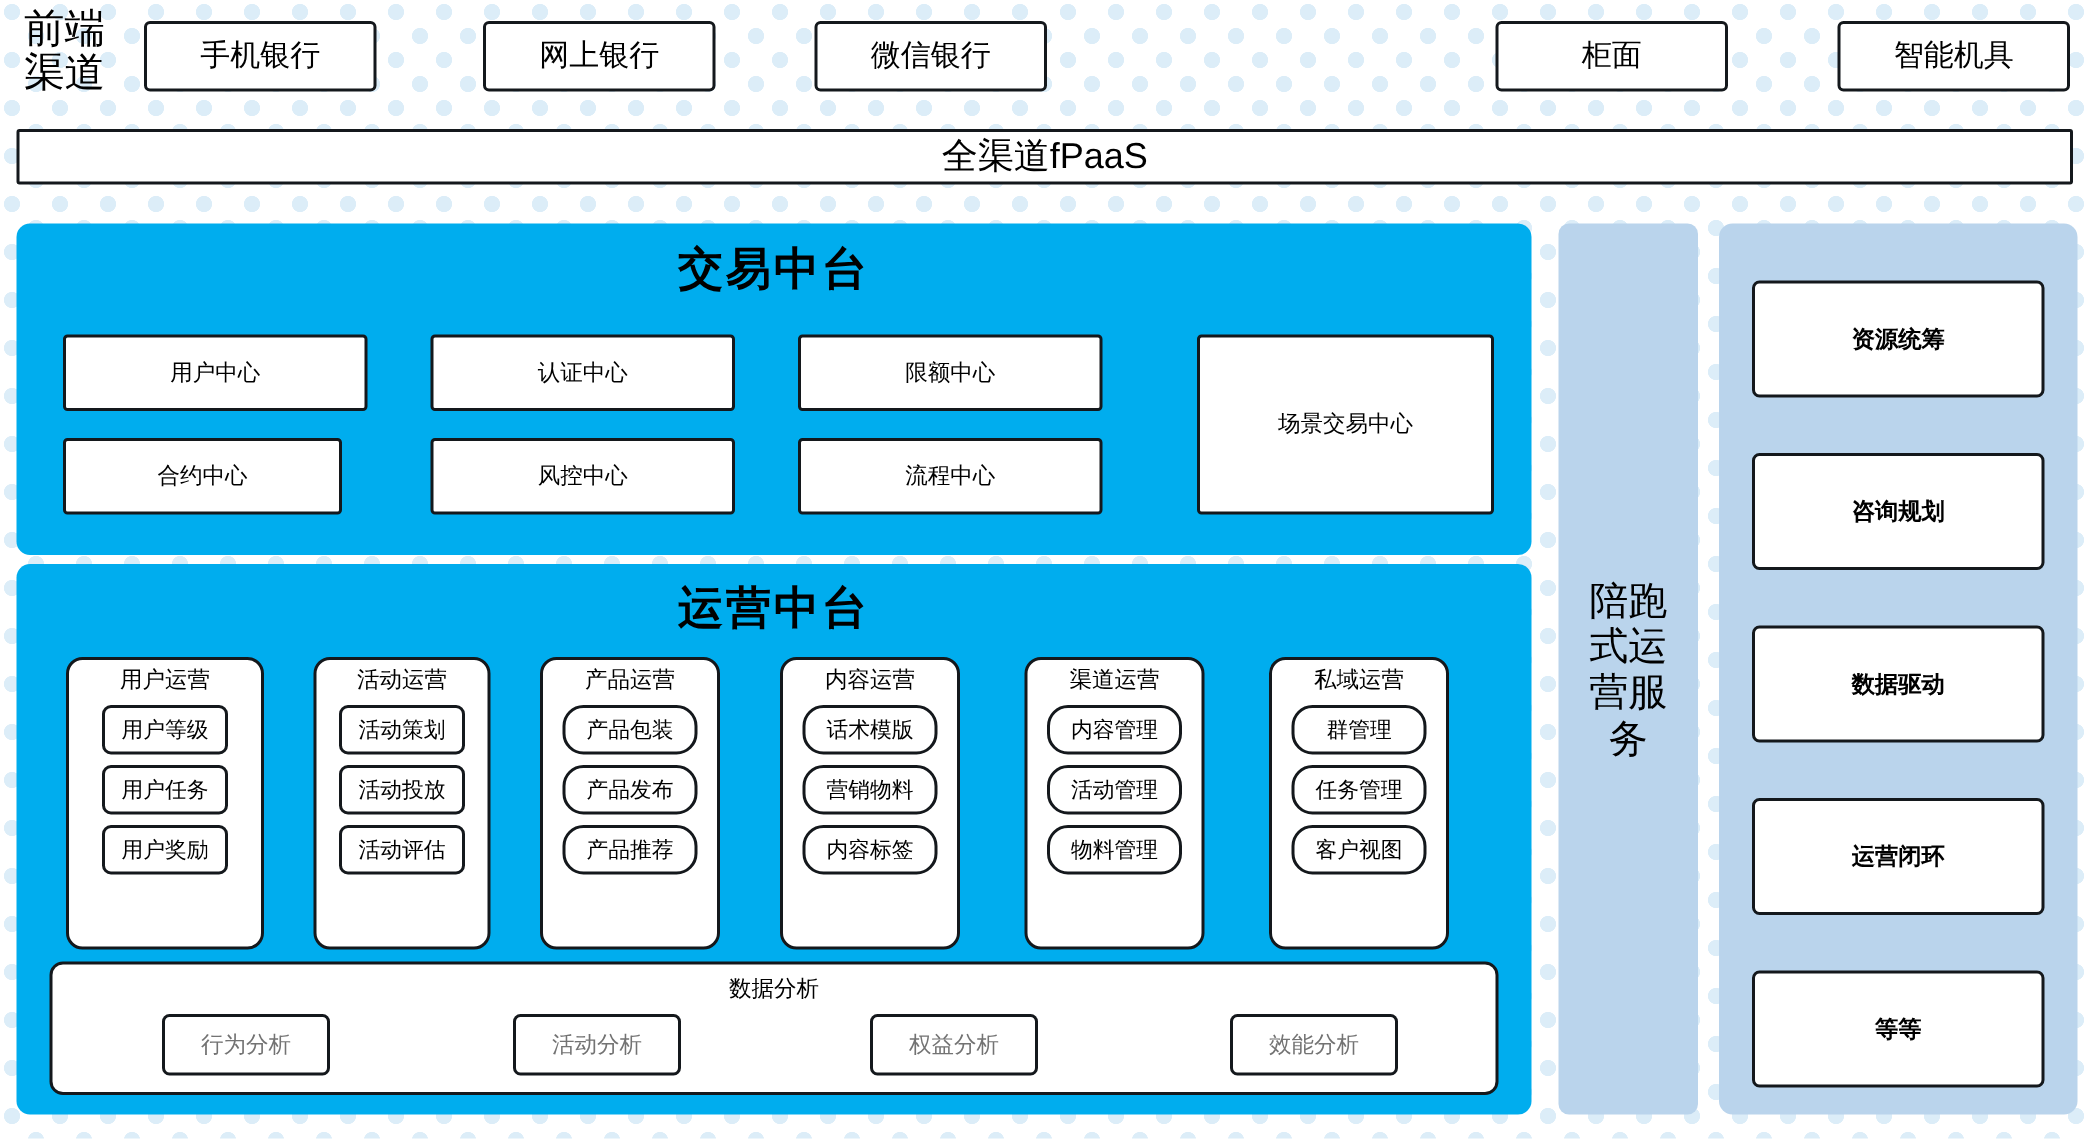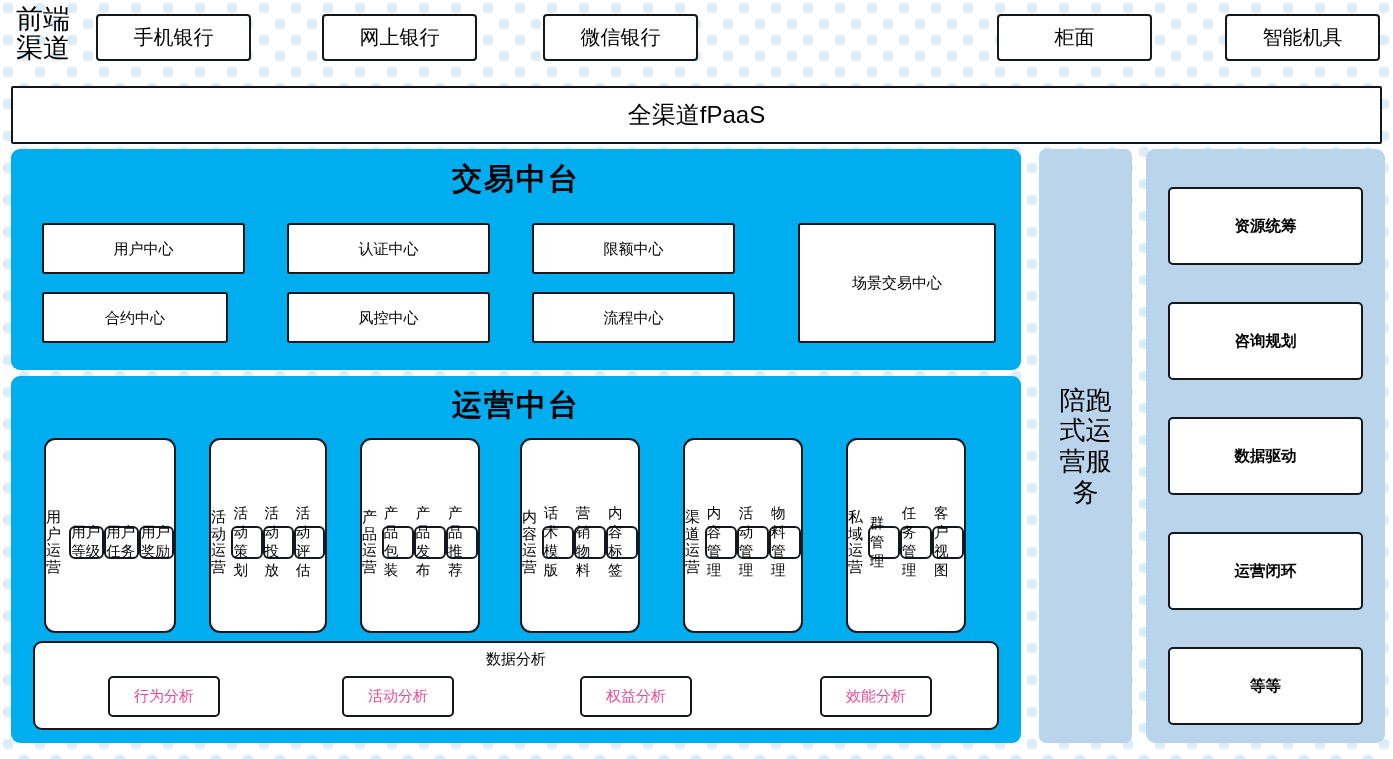--- a/index.html
+++ b/index.html
@@ -35,21 +35,21 @@
     display:flex;align-items:center;justify-content:center;
     font-family:"Liberation Serif","DejaVu Serif",serif;
     font-weight:normal;font-size:27px;line-height:1.08;
     letter-spacing:0px;color:#000;
     white-space:pre-line;
   }
   .channel-box{top:14px;height:47px;width:155px;font-size:20px;}
 
   
   #fpaas-bar{
-    left:11px;top:86px;width:1371px;height:58px;
+    left:11px;top:86px;width:1371px;height:37px;
     font-size:24px;border-width:2.5px;border-radius:2px;
   }
 
   
   .cyan-panel{
     position:absolute;background:#00adee;border-radius:9px;box-sizing:border-box;
   }
   .panel-title{
     position:absolute;left:0;width:100%;text-align:center;
     font-weight:bold;font-size:30px;color:#000;letter-spacing:2px;
@@ -57,44 +57,44 @@
 
   #trade-panel{left:11px;top:149px;width:1010px;height:221px;}
   #ops-panel{left:11px;top:376px;width:1010px;height:367px;}
 
   
   .trade-card{font-size:15px;border-radius:3px;}
 
   
   .ops-col{
     position:absolute;background:#ffffff;border:2.5px solid #14181c;border-radius:11px;
-    box-sizing:border-box;display:flex;flex-direction:row;align-items:center;
-    padding-top:20px;
+    box-sizing:border-box;display:flex;flex-direction:column;align-items:center;
+    padding-top:6px;
   }
   .ops-col-title{font-size:15px;color:#000;margin-bottom:7px;line-height:1.1;}
   .ops-item{
     width:84px;height:33px;margin-bottom:7px;
     background:#fff;border:2.5px solid #14181c;border-radius:6px;
     box-sizing:border-box;display:flex;align-items:center;justify-content:center;
     font-size:14.5px;color:#000;
   }
-  .ops-col.wide .ops-item{width:90px;}
+  .ops-col.wide .ops-item{width:90px;border-radius:14px;}
 
   
   #data-analysis-box{
     position:absolute;left:33px;top:641px;width:966px;height:89px;
     background:#fff;border:2.5px solid #14181c;border-radius:9px;box-sizing:border-box;
   }
   #data-analysis-title{
     position:absolute;left:0;top:7px;width:100%;text-align:center;font-size:15px;color:#000;
   }
   .da-item{
     position:absolute;top:33px;width:112px;height:41px;
     background:#fff;border:2.5px solid #14181c;border-radius:5px;box-sizing:border-box;
-    display:flex;align-items:center;justify-content:center;font-size:15px;color:#ec4899;
+    display:flex;align-items:center;justify-content:center;font-size:15px;color:#737373;
   }
 
   
   #service-col{
     position:absolute;left:1039px;top:149px;width:93px;height:594px;
     background:#bad4ec;border-radius:7px;box-sizing:border-box;
     display:flex;align-items:center;justify-content:center;
   }
   #service-col-text{
     font-size:26px;line-height:1.18;color:#000;text-align:center;

